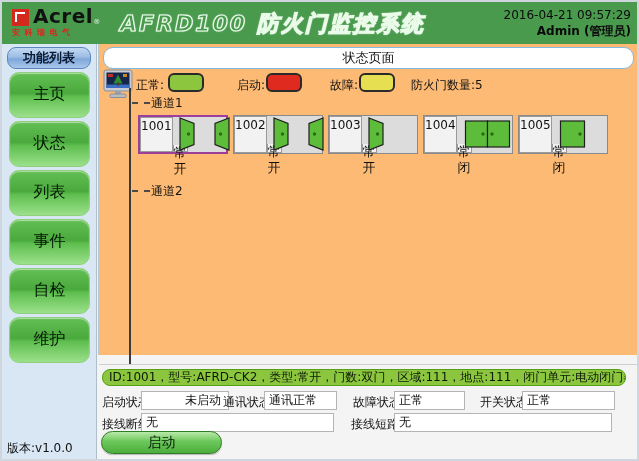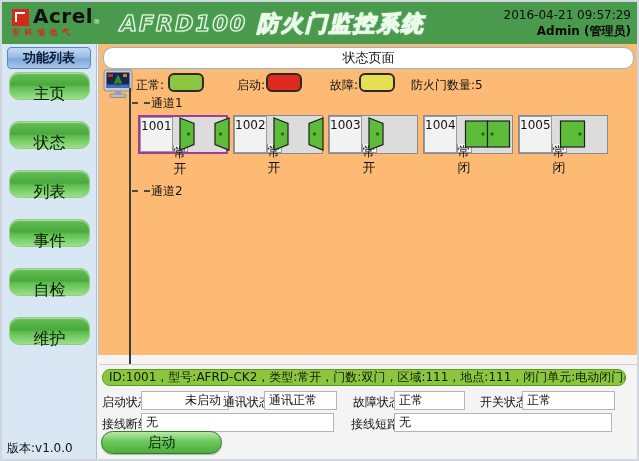--- a/index.html
+++ b/index.html
@@ -17,22 +17,22 @@
   .logo-brand { font-size:20px; font-weight:bold; color:#111; letter-spacing:0.5px; line-height:20px; }
   .logo-tm { font-size:7px; color:#e9f3e9; vertical-align:top; }
   .logo-sub { margin-top:1px; font-size:8px; color:#d42a1e; letter-spacing:4.5px; font-weight:bold; white-space:nowrap; }
   .app-title { position:absolute; left:118px; top:7px; font-size:22px; font-weight:bold; font-style:italic; color:#4a9a4e; -webkit-text-stroke:1.2px #eafbea; text-shadow:0 0 1px #eafbea, 0 0 2px #d8f0d8; letter-spacing:2px; white-space:nowrap; }
   .header-right { position:absolute; right:6px; top:5px; text-align:right; color:#0a0a0a; }
   .header-datetime { font-size:12px; line-height:16px; }
   .header-user { font-size:12px; font-weight:bold; line-height:16px; }
 
   
   .sidebar { position:absolute; left:0; top:42px; width:95px; height:417px; background:#d9e7f5; border-right:1px solid #aebecb; }
-  .sidebar-title { position:absolute; left:5px; top:3px; width:84px; height:22px; border-radius:4px; border:1px solid #5a86c0; background:linear-gradient(to bottom,#c3d9f2 0%,#9cbde4 45%,#7fa8da 55%,#a8c6ea 100%); text-align:center; line-height:20px; font-size:13px; font-weight:bold; color:#0a1a33; }
-  .nav-btn { position:absolute; left:7px; width:81px; height:28px; border-radius:10px; border:1px solid #8fd07e; background:linear-gradient(to bottom,#63bf54 0%,#4aa93c 46%,#5fbf4f 54%,#9be08b 100%); box-shadow:inset 0 1px 1px rgba(255,255,255,.5); text-align:center; line-height:42px; font-size:16px; color:#041804; cursor:pointer; }
+  .sidebar-title { position:absolute; left:5px; top:3px; width:84px; height:22px; border-radius:9px; border:1px solid #5a86c0; background:linear-gradient(to bottom,#c3d9f2 0%,#9cbde4 45%,#7fa8da 55%,#a8c6ea 100%); text-align:center; line-height:20px; font-size:13px; font-weight:bold; color:#0a1a33; }
+  .nav-btn { position:absolute; left:7px; width:81px; height:46px; border-radius:10px; border:1px solid #8fd07e; background:linear-gradient(to bottom,#63bf54 0%,#4aa93c 46%,#5fbf4f 54%,#9be08b 100%); box-shadow:inset 0 1px 1px rgba(255,255,255,.5); text-align:center; line-height:42px; font-size:16px; color:#041804; cursor:pointer; }
   .nav-btn.b0{top:28px} .nav-btn.b1{top:77px} .nav-btn.b2{top:126px} .nav-btn.b3{top:175px} .nav-btn.b4{top:224px} .nav-btn.b5{top:273px}
   .version { position:absolute; left:5px; bottom:4px; font-size:12px; color:#111; }
 
   
   .main { position:absolute; left:96px; top:42px; width:539px; height:311px; background:#fdba74; border-left:1px solid #b9c6d2; }
   .page-title { position:absolute; left:4px; top:3px; right:3px; height:22px; background:#fff; border:1px solid #84b8dd; border-radius:10px; text-align:center; line-height:20px; font-size:13px; color:#111; }
 
   .monitor-icon { position:absolute; left:4px; top:25px; }
 
   .legend-label { position:absolute; top:33px; font-size:12px; color:#111; }

